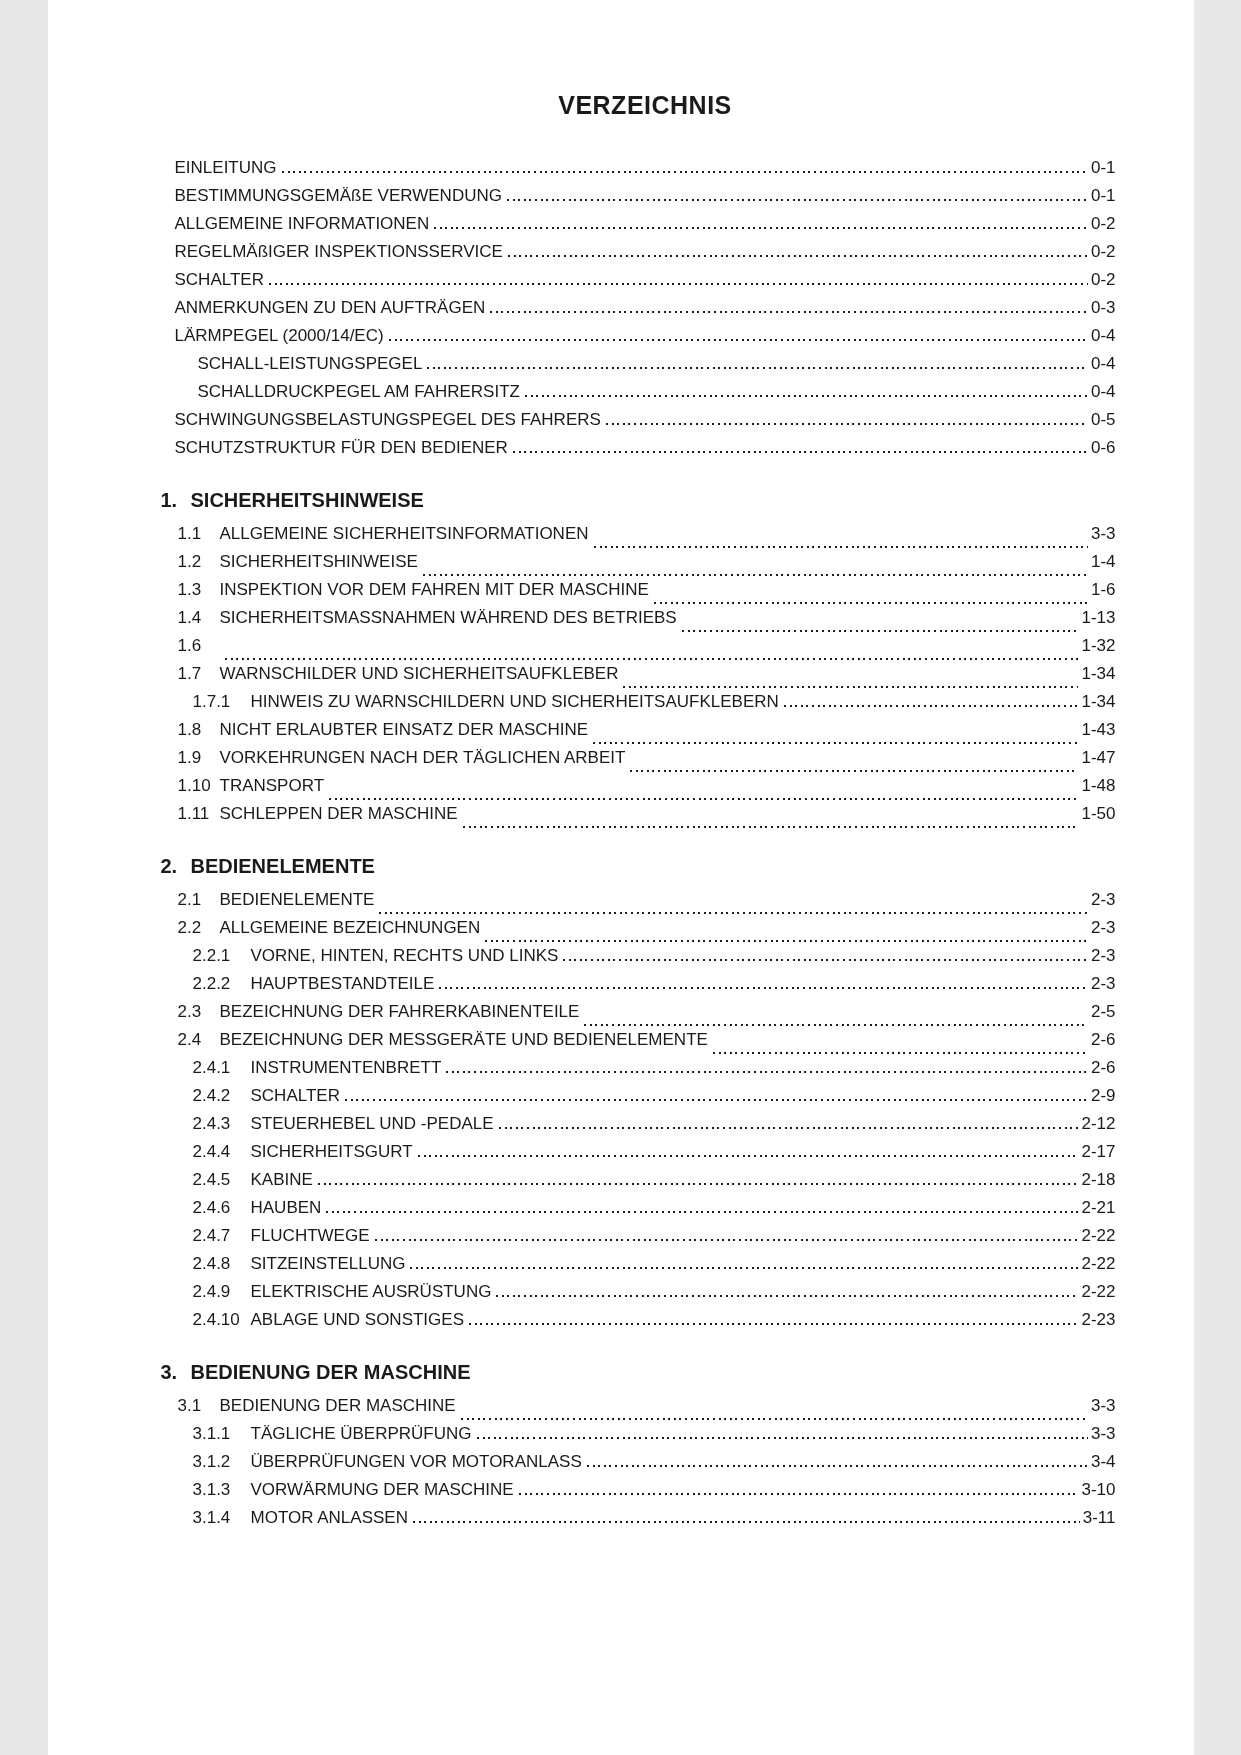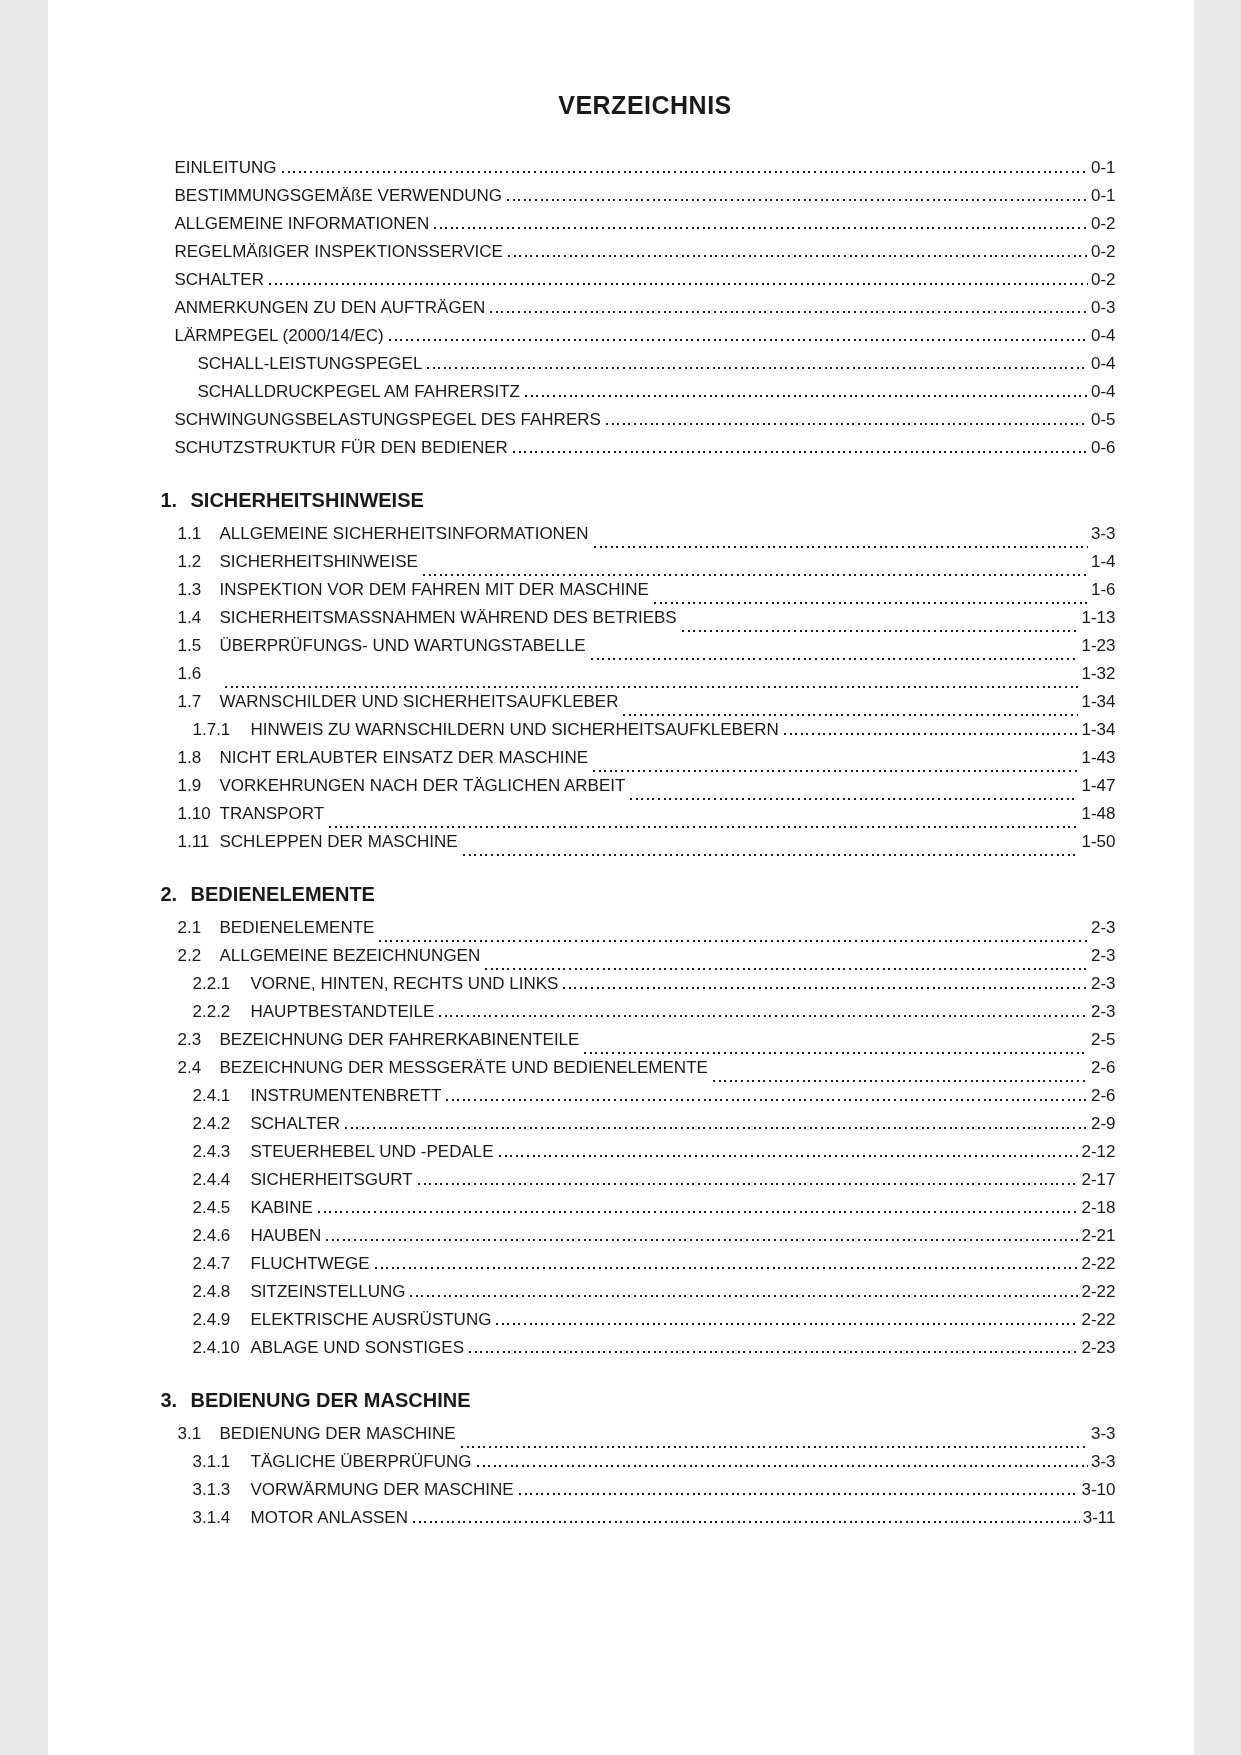--- a/index.html
+++ b/index.html
@@ -137,26 +137,20 @@
     <span class="leader"></span>
     <span class="pageno">1-6</span>
   </div>
         <div class="row lv2">
     <span class="num">1.4</span>
     <span class="label">SICHERHEITSMASSNAHMEN WÄHREND DES BETRIEBS</span>
     <span class="leader"></span>
     <span class="pageno">1-13</span>
   </div>
         <div class="row lv2">
-    <span class="num">1.5</span>
-    <span class="label">ÜBERPRÜFUNGS- UND WARTUNGSTABELLE</span>
-    <span class="leader"></span>
-    <span class="pageno">1-23</span>
-  </div>
-        <div class="row lv2">
     <span class="num">1.6</span>
     <span class="leader"></span>
     <span class="pageno">1-32</span>
   </div>
         <div class="row lv2">
     <span class="num">1.7</span>
     <span class="label">WARNSCHILDER UND SICHERHEITSAUFKLEBER</span>
     <span class="leader"></span>
     <span class="pageno">1-34</span>
   </div>
@@ -304,20 +298,26 @@
     <span class="leader"></span>
     <span class="pageno">3-3</span>
   </div>
         <div class="row lv3">
     <span class="num">3.1.1</span>
     <span class="label">TÄGLICHE ÜBERPRÜFUNG</span>
     <span class="leader"></span>
     <span class="pageno">3-3</span>
   </div>
         <div class="row lv3">
+    <span class="num">3.1.2</span>
+    <span class="label">ÜBERPRÜFUNGEN VOR MOTORANLASS</span>
+    <span class="leader"></span>
+    <span class="pageno">3-4</span>
+  </div>
+        <div class="row lv3">
     <span class="num">3.1.3</span>
     <span class="label">VORWÄRMUNG DER MASCHINE</span>
     <span class="leader"></span>
     <span class="pageno">3-10</span>
   </div>
         <div class="row lv3">
     <span class="num">3.1.4</span>
     <span class="label">MOTOR ANLASSEN</span>
     <span class="leader"></span>
     <span class="pageno">3-11</span>

